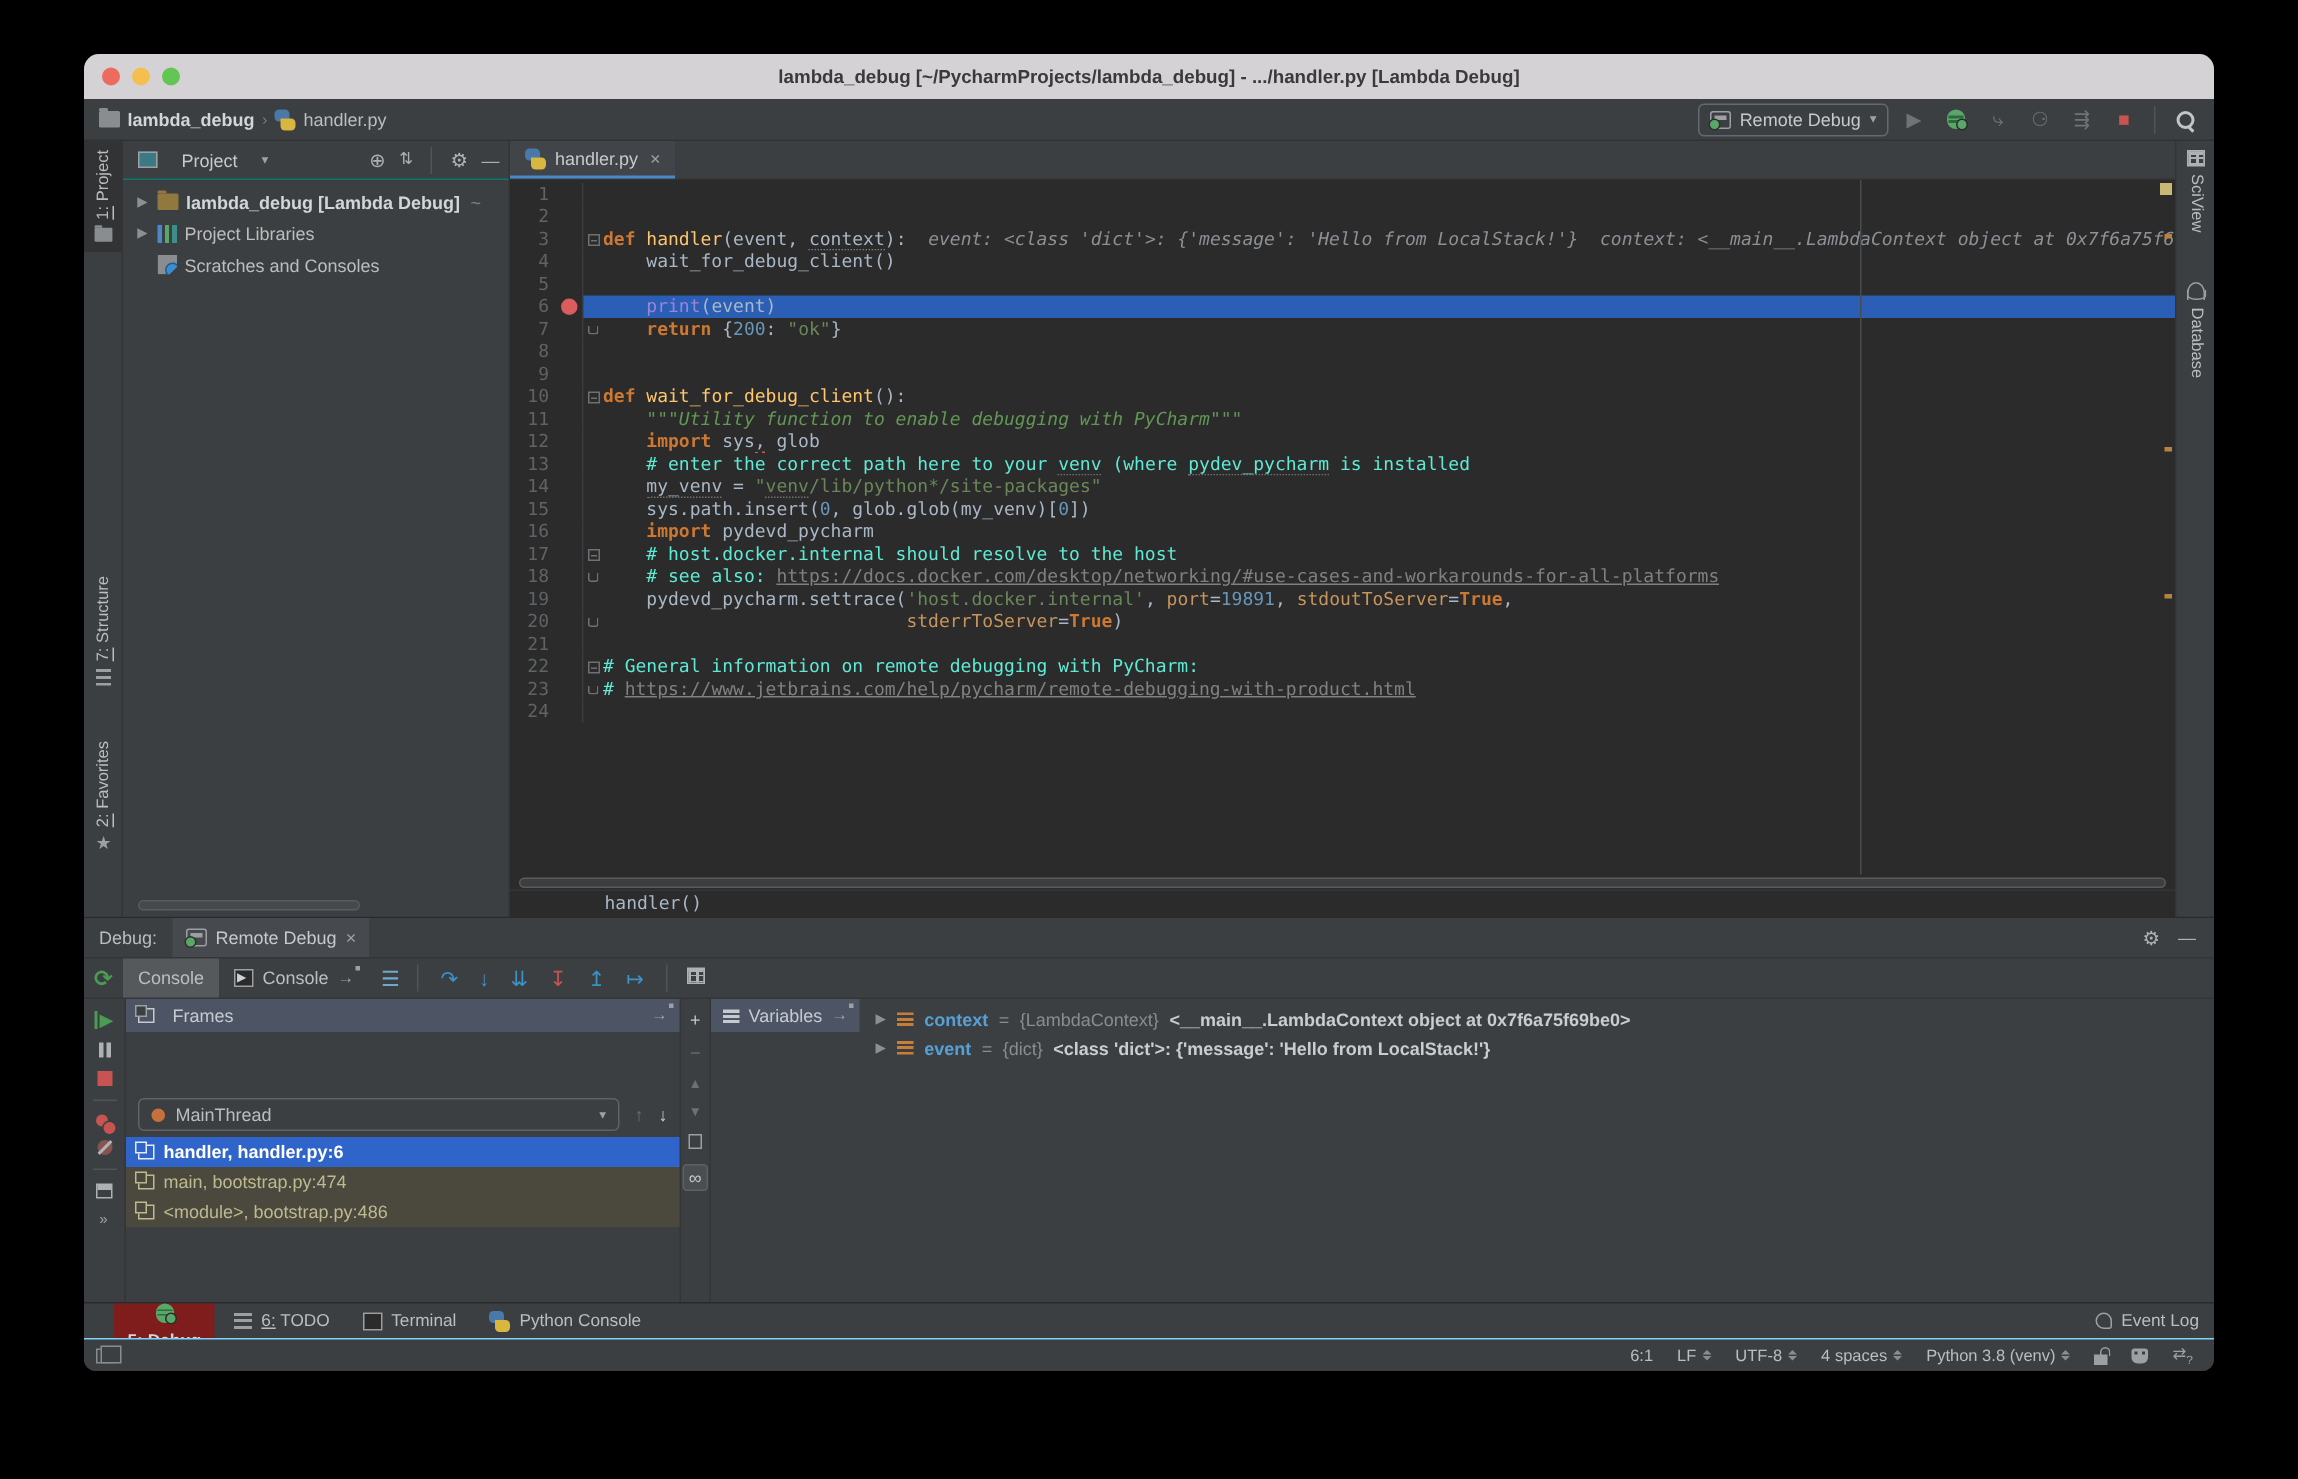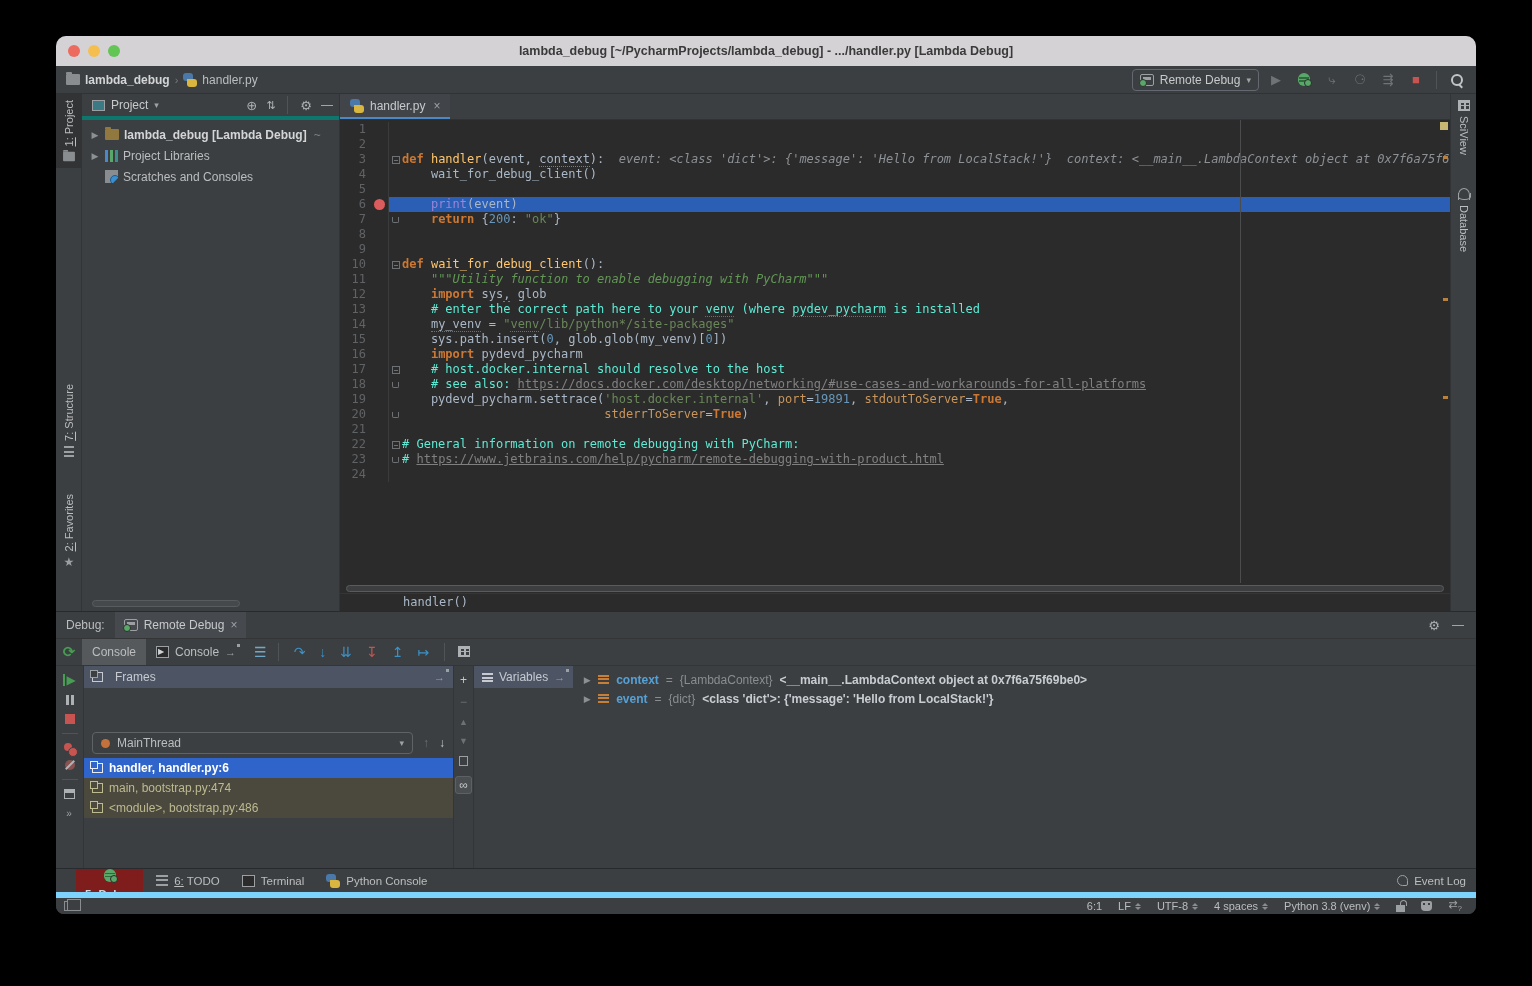--- a/index.html
+++ b/index.html
@@ -79,21 +79,21 @@
   .strip.right { border-left:1px solid #323537; }
   .vtab { position:absolute; left:0; width:26px; display:flex; flex-direction:column; align-items:center; gap:5px; padding:6px 0; color:#bbbdbf; font-size:11px; }
   .vtab.sel { background:#313335; }
   .vtext-up { writing-mode:vertical-rl; transform:rotate(180deg); }
   .vtext-down { writing-mode:vertical-rl; }
   .mn { display:inline-block; }
   .mn::first-letter { text-decoration:underline; }
 
   
   .project { width:258px; background:#3c3f41; border-right:1px solid #323537; flex:none; display:flex; flex-direction:column; position:relative; }
-  .pj-head { height:26px; display:flex; align-items:center; padding:0 6px 0 10px; gap:6px; color:#c7c9cb; font-size:12px; border-bottom:4px solid #0f766e; }
+  .pj-head { height:26px; display:flex; align-items:center; padding:0 6px 0 10px; gap:16px; color:#c7c9cb; font-size:12px; border-bottom:1px solid #0f766e; }
   .pj-combo-ic { width:13px; height:11px; background:#3b7a85; border:1px solid #9da0a3; }
   .pj-head .arr { font-size:9px; color:#9fa2a5; }
   .pj-tools { margin-left:auto; display:flex; align-items:center; gap:9px; color:#aeb1b4; }
   .tree { padding-top:4px; font-size:12px; color:#bbbdbf; flex:1; }
   .tree-row { display:flex; align-items:center; height:21px; padding-left:8px; gap:5px; }
   .tw { width:10px; color:#8d9093; font-size:9px; text-align:center; flex:none; }
   .tree-row .sfx { color:#7d8083; margin-left:2px; }
   .pj-scroll { position:absolute; left:10px; bottom:4px; width:148px; height:7px; border:1px solid #595c5e; border-radius:4px; background:#46494b; }
 
   
@@ -182,21 +182,21 @@
   .vdim { color:#8a8d90; }
   .vval { color:#c8cdd2; font-weight:bold; }
 
   
   .bottombar { height:24px; background:#3c3f41; border-top:1px solid #282b2d; display:flex; align-items:center; padding:0 10px 0 20px; gap:4px; flex:none; font-size:11.5px; color:#bbbdbf; }
   .btab { display:flex; align-items:center; gap:6px; height:24px; padding:0 9px; }
   .btab.sel { background:#7f1d1d; font-weight:bold; color:#d3d5d7;flex-direction:column; }
   .eventlog { margin-left:auto; display:flex; align-items:center; gap:6px; }
 
   
-  .statusbar { height:22px; background:#3c3f41; border-top:6px solid #7dd3fc; display:flex; align-items:center; padding:0 14px 0 8px; font-size:11px; color:#bbbdbf; flex:none; }
+  .statusbar { height:22px; background:#3c3f41; border-top:1px solid #7dd3fc; display:flex; align-items:center; padding:0 14px 0 8px; font-size:11px; color:#bbbdbf; flex:none; }
   .sb-right { margin-left:auto; display:flex; align-items:center; gap:16px; }
   .sb-item { display:flex; align-items:center; gap:4px; }
   .updn { display:inline-flex; flex-direction:column; gap:1px; }
   .updn i { width:0; height:0; border-left:3px solid transparent; border-right:3px solid transparent; }
   .updn .u { border-bottom:3px solid #8a8d90; } .updn .d { border-top:3px solid #8a8d90; }
   .ic-sync { color:#9da0a3; font-size:11px; }
 </style>
 </head>
 <body>
 

